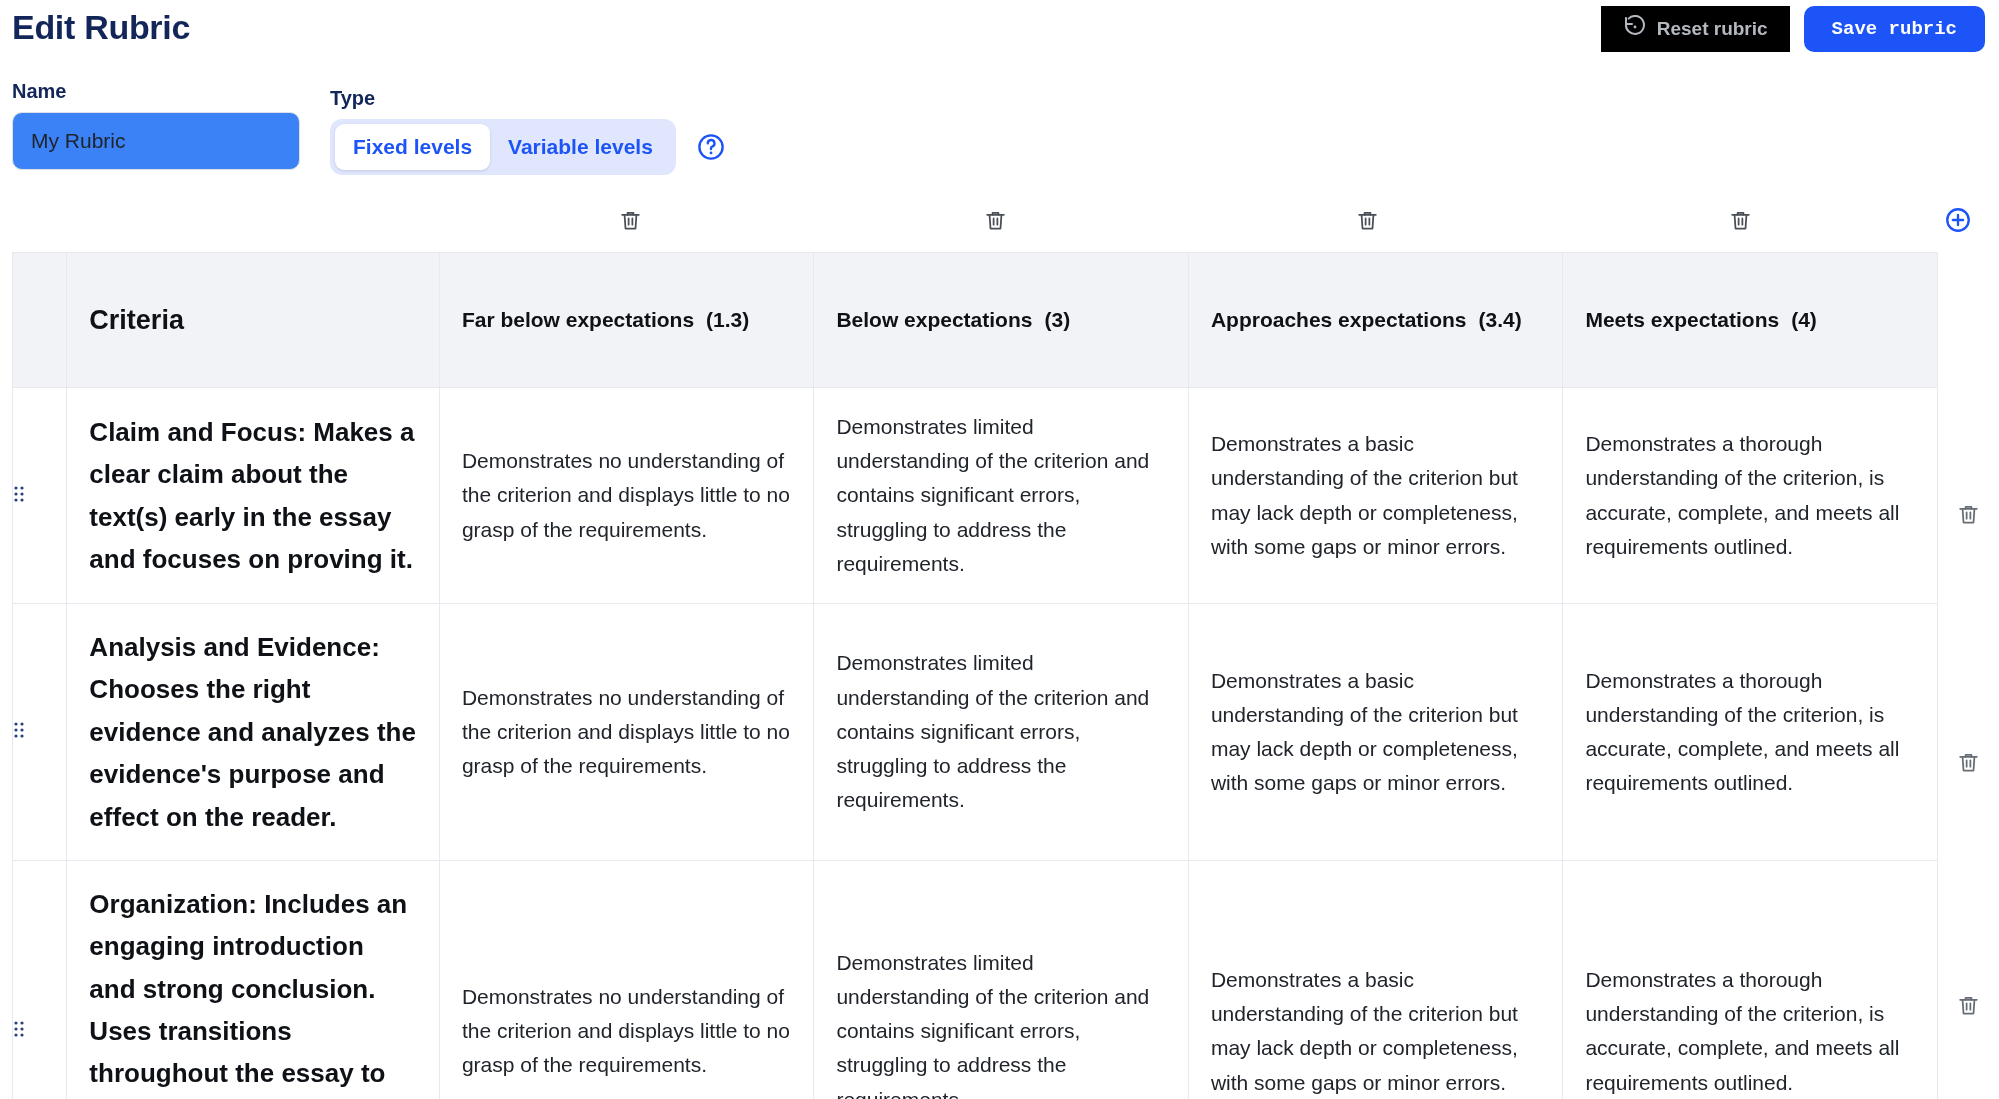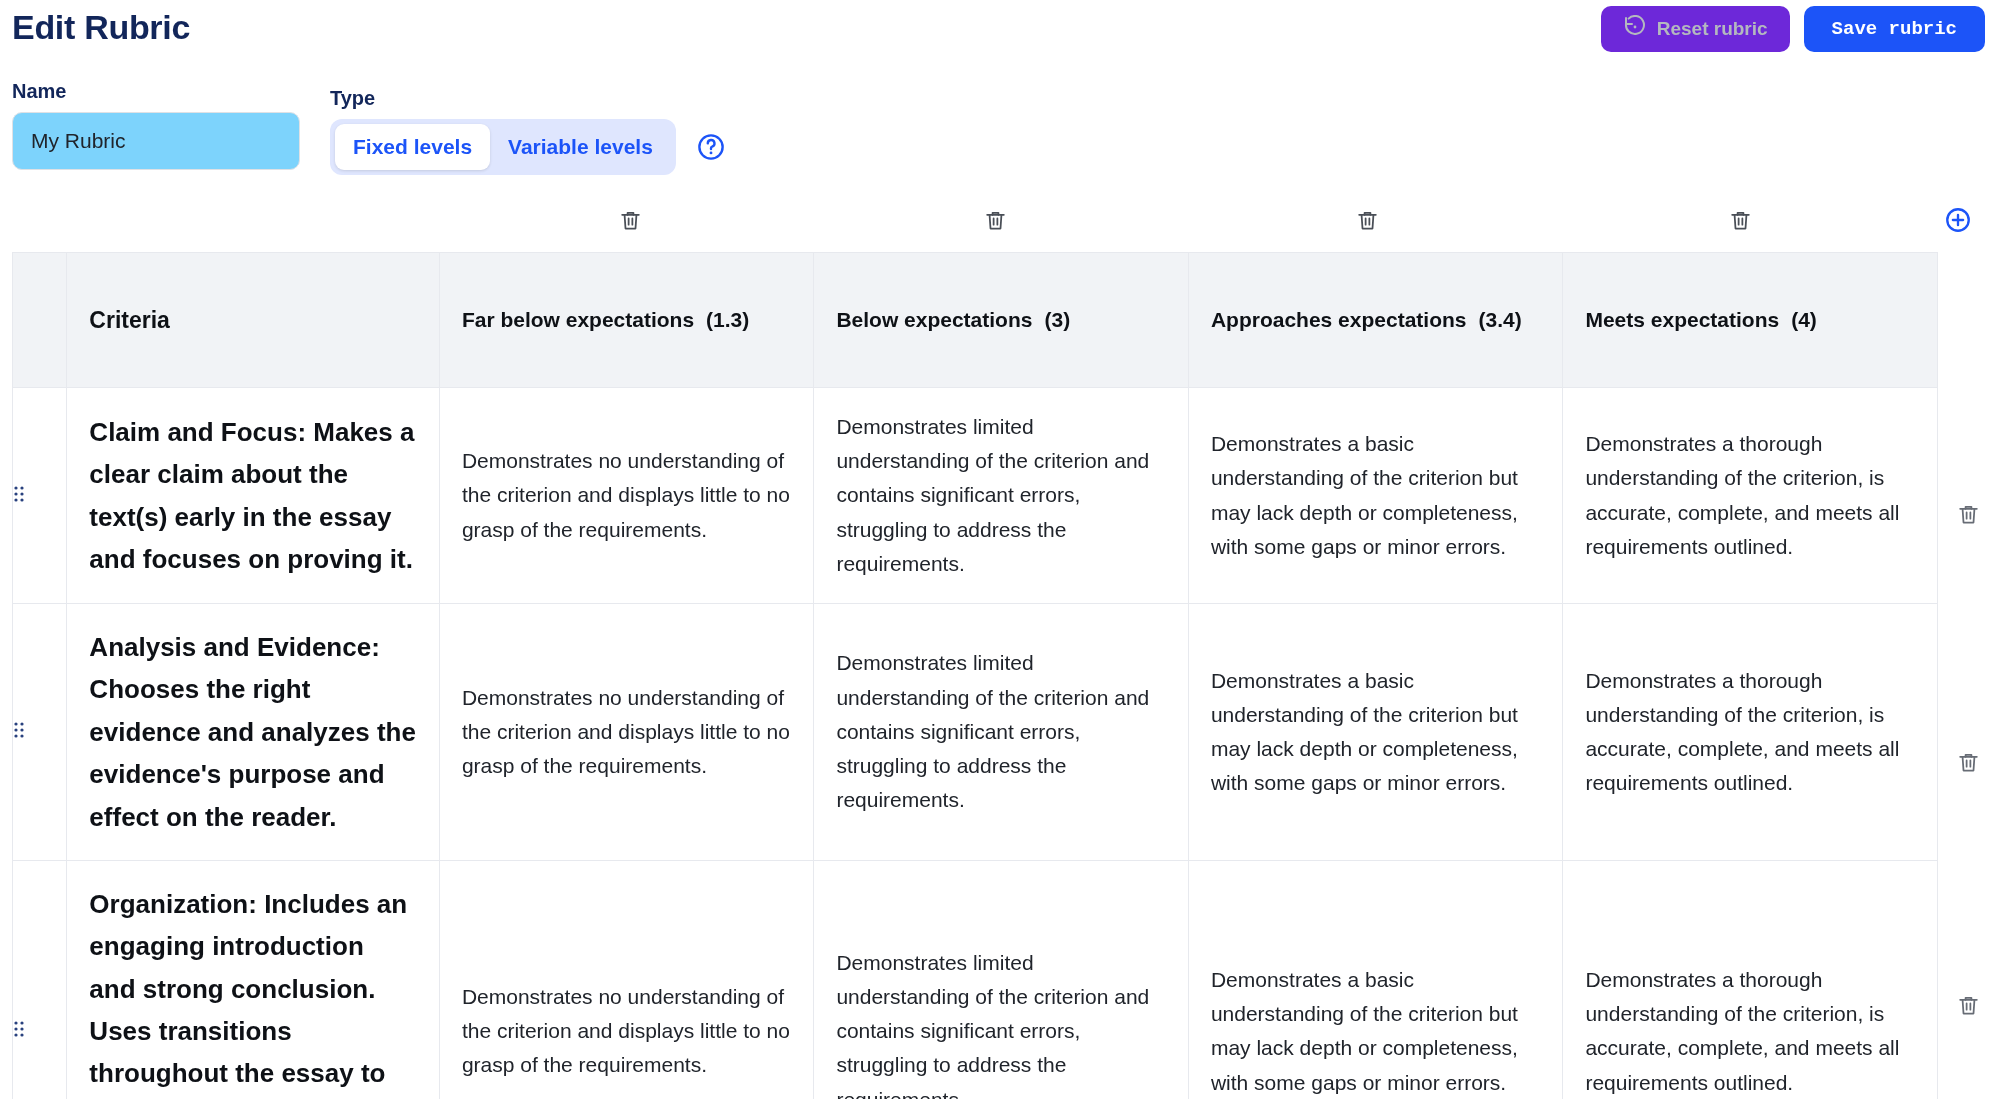--- a/index.html
+++ b/index.html
@@ -21,22 +21,22 @@
     position: absolute; left: 12px; top: 8px;
     font-size: 34px; font-weight: bold; color: #12265a;
     letter-spacing: -0.3px;
   }
   .topbar-actions {
     position: absolute; right: 14px; top: 6px;
     display: flex; align-items: center; gap: 14px;
   }
   .btn-reset {
     display: flex; align-items: center; gap: 10px;
-    background: #6d28d9; color: #b4b8bf;
-    border: none; border-radius: 10px;
+    background: #000000; color: #b4b8bf;
+    border: none; border-radius: 0;
     height: 46px; padding: 0 22px;
     font-size: 19px; font-weight: bold;
     font-family: "Liberation Sans", sans-serif;
     cursor: default;
   }
   .btn-save {
     background: #1c54f8; color: #ffffff;
     border: none; border-radius: 10px;
     height: 46px; padding: 0 28px;
     font-size: 19px; font-weight: bold;
@@ -48,21 +48,21 @@
   
   .form-row { position: absolute; left: 0; top: 60px; width: 1999px; height: 120px; }
   .field-name { position: absolute; left: 12px; top: 20px; }
   .field-label {
     font-size: 20px; font-weight: bold; color: #12265a; display: block;
     margin-bottom: 9px;
   }
   .name-input {
     width: 288px; height: 58px;
     border: 1px solid #dfe1e5; border-radius: 10px;
-    background: #7dd3fc; padding: 0 18px;
+    background: #3b82f6; padding: 0 18px;
     font-size: 21px; color: #20242b;
     font-family: "Liberation Sans", sans-serif;
     outline: none;
   }
   .field-type { position: absolute; left: 330px; top: 27px; }
   .type-row { display: flex; align-items: center; gap: 20px; }
   .toggle-group {
     display: inline-flex; align-items: center;
     background: #dfe6fe; border-radius: 12px; padding: 5px;
   }
@@ -110,21 +110,21 @@
     border: 1px solid #e7e9ee;
     vertical-align: middle;
     text-align: left;
   }
   thead th { background: #f1f3f6; height: 135px; }
   .col-handle { width: 54px; }
   .col-criteria { width: 370px; }
   .col-level { width: 372px; }
 
   .th-criteria {
-    font-size: 23px; font-weight: bold; color: #0e1116;
+    font-size: 27px; font-weight: bold; color: #0e1116;
     padding: 0 22px;
   }
   .th-level-inner {
     display: flex; align-items: center; justify-content: flex-start;
     padding: 0 22px; gap: 12px;
   }
   .th-level-title {
     font-size: 21px; font-weight: bold; color: #0e1116;
     line-height: 1.45;
   }

